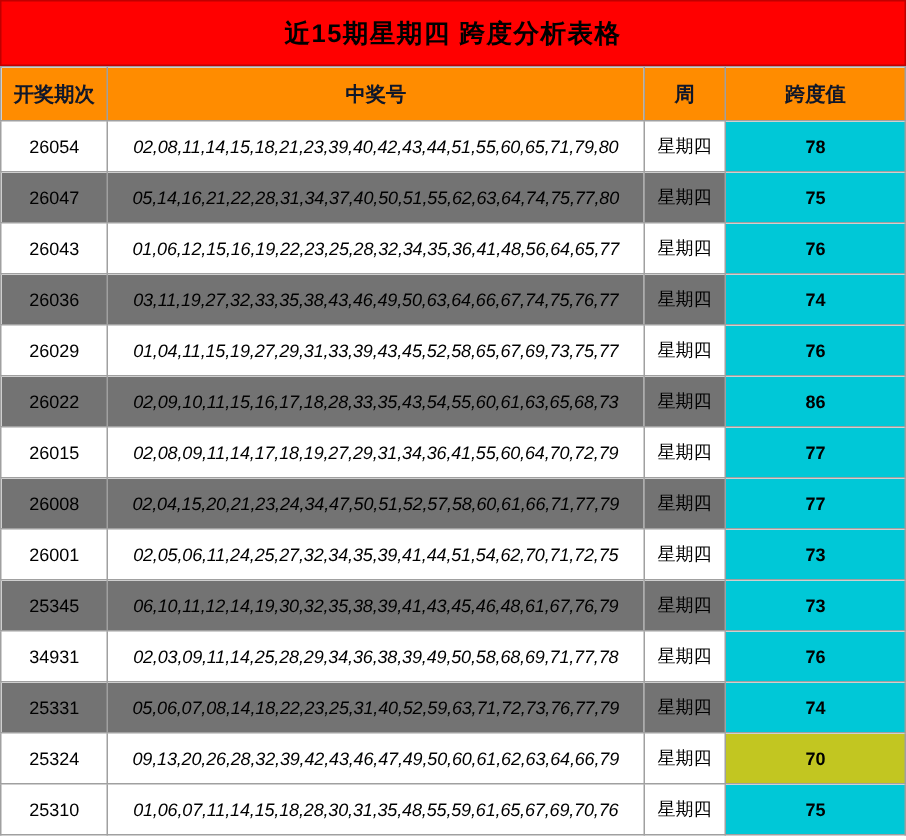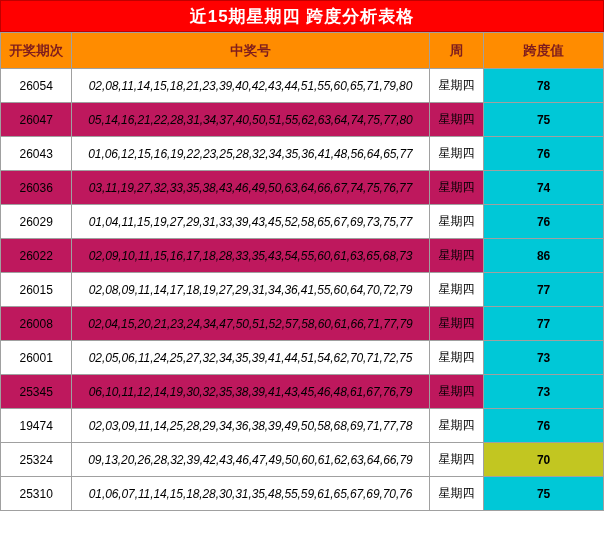--- a/index.html
+++ b/index.html
@@ -9,23 +9,23 @@
     font-family: "Liberation Sans", sans-serif;
   }
   #page {
     width: 604px;
     height: 560px;
     position: relative;
     overflow: hidden;
     background: #ffffff;
   }
   .title-bar {
-    height: 32px;
+    height: 44px;
     background: #ff0000;
-    color: #ffffff;
+    color: #000000;
     font-size: 17px;
     font-weight: bold;
     display: flex;
     align-items: center;
     justify-content: center;
     letter-spacing: 1px;
     border: 1px solid #c00000;
     box-sizing: border-box;
   }
   table.main {
@@ -39,21 +39,21 @@
     text-align: center;
     vertical-align: middle;
     padding: 0;
     height: 34px;
     box-sizing: border-box;
     overflow: hidden;
     white-space: nowrap;
   }
   table.main thead th {
     background: #ff8c00;
-    color: #7f1d1d;
+    color: #0f172a;
     font-size: 13.5px;
     font-weight: bold;
     height: 36px;
   }
   th.c0, td.c0 { width: 68px; }
   th.c1, td.c1 { width: 340px; }
   th.c2, td.c2 { width: 52px; }
   th.c3, td.c3 { width: 114px; }
   td.c0 { color: #000000; font-size: 12px; }
   td.c1 {
@@ -66,21 +66,21 @@
   td.c3 {
     background: #00c8d7;
     color: #000000;
     font-size: 12px;
     font-weight: bold;
   }
   td.c3.hl {
     background: #c2c621;
   }
   tr.alt td.c0, tr.alt td.c1, tr.alt td.c2 {
-    background: #be185d;
+    background: #737373;
   }
   tr td.c0, tr td.c1, tr td.c2 {
     background: #ffffff;
   }
 </style>
 </head>
 <body>
 
 <div id="page">
   <div class="title-bar">近15期星期四 跨度分析表格</div>
@@ -148,24 +148,30 @@
           <td class="c2">星期四</td>
           <td class="c3">73</td>
         </tr>
         <tr class="alt">
           <td class="c0">25345</td>
           <td class="c1">06,10,11,12,14,19,30,32,35,38,39,41,43,45,46,48,61,67,76,79</td>
           <td class="c2">星期四</td>
           <td class="c3">73</td>
         </tr>
         <tr>
-          <td class="c0">19474</td>
+          <td class="c0">34931</td>
           <td class="c1">02,03,09,11,14,25,28,29,34,36,38,39,49,50,58,68,69,71,77,78</td>
           <td class="c2">星期四</td>
           <td class="c3">76</td>
+        </tr>
+        <tr class="alt">
+          <td class="c0">25331</td>
+          <td class="c1">05,06,07,08,14,18,22,23,25,31,40,52,59,63,71,72,73,76,77,79</td>
+          <td class="c2">星期四</td>
+          <td class="c3">74</td>
         </tr>
         <tr>
           <td class="c0">25324</td>
           <td class="c1">09,13,20,26,28,32,39,42,43,46,47,49,50,60,61,62,63,64,66,79</td>
           <td class="c2">星期四</td>
           <td class="c3 hl">70</td>
         </tr>
         <tr>
           <td class="c0">25310</td>
           <td class="c1">01,06,07,11,14,15,18,28,30,31,35,48,55,59,61,65,67,69,70,76</td>

